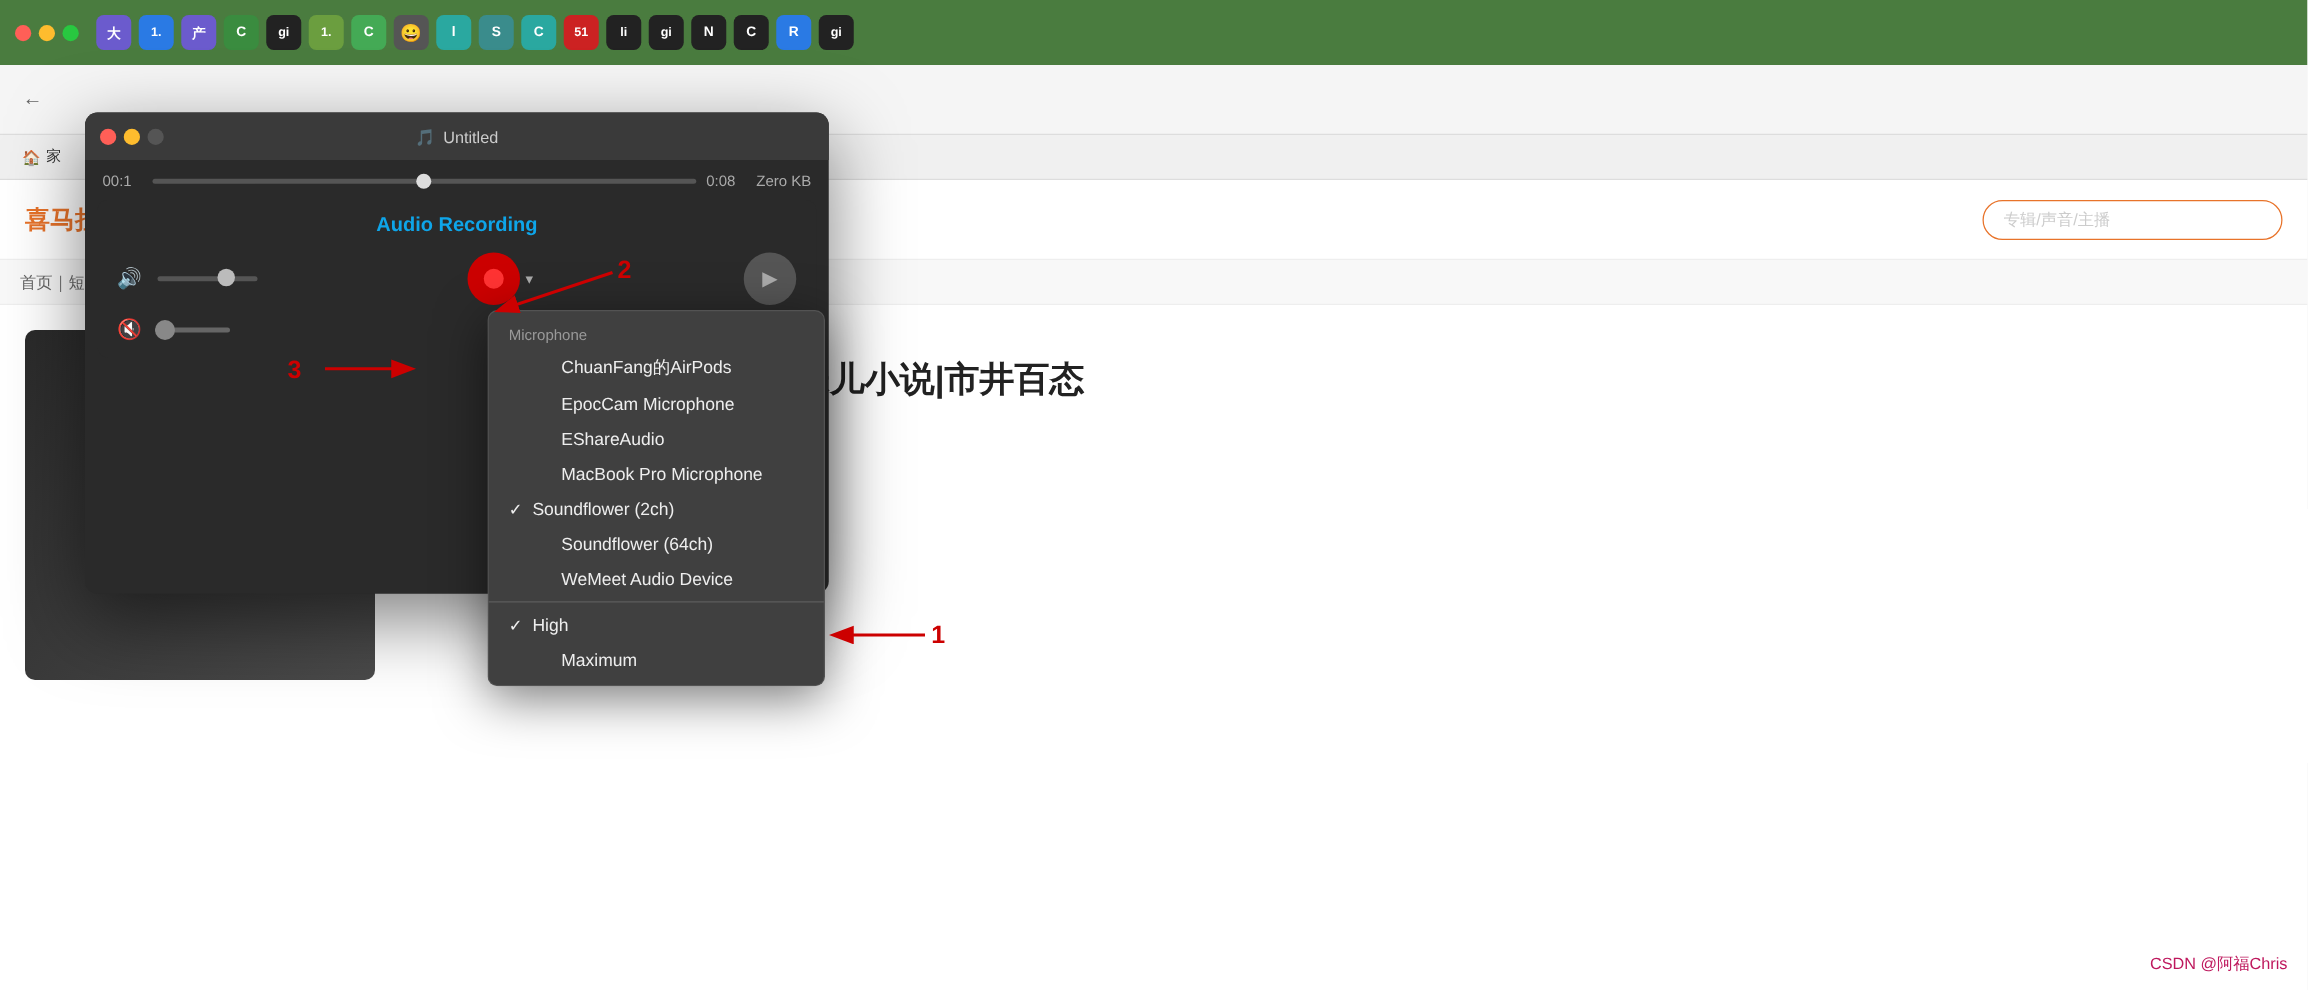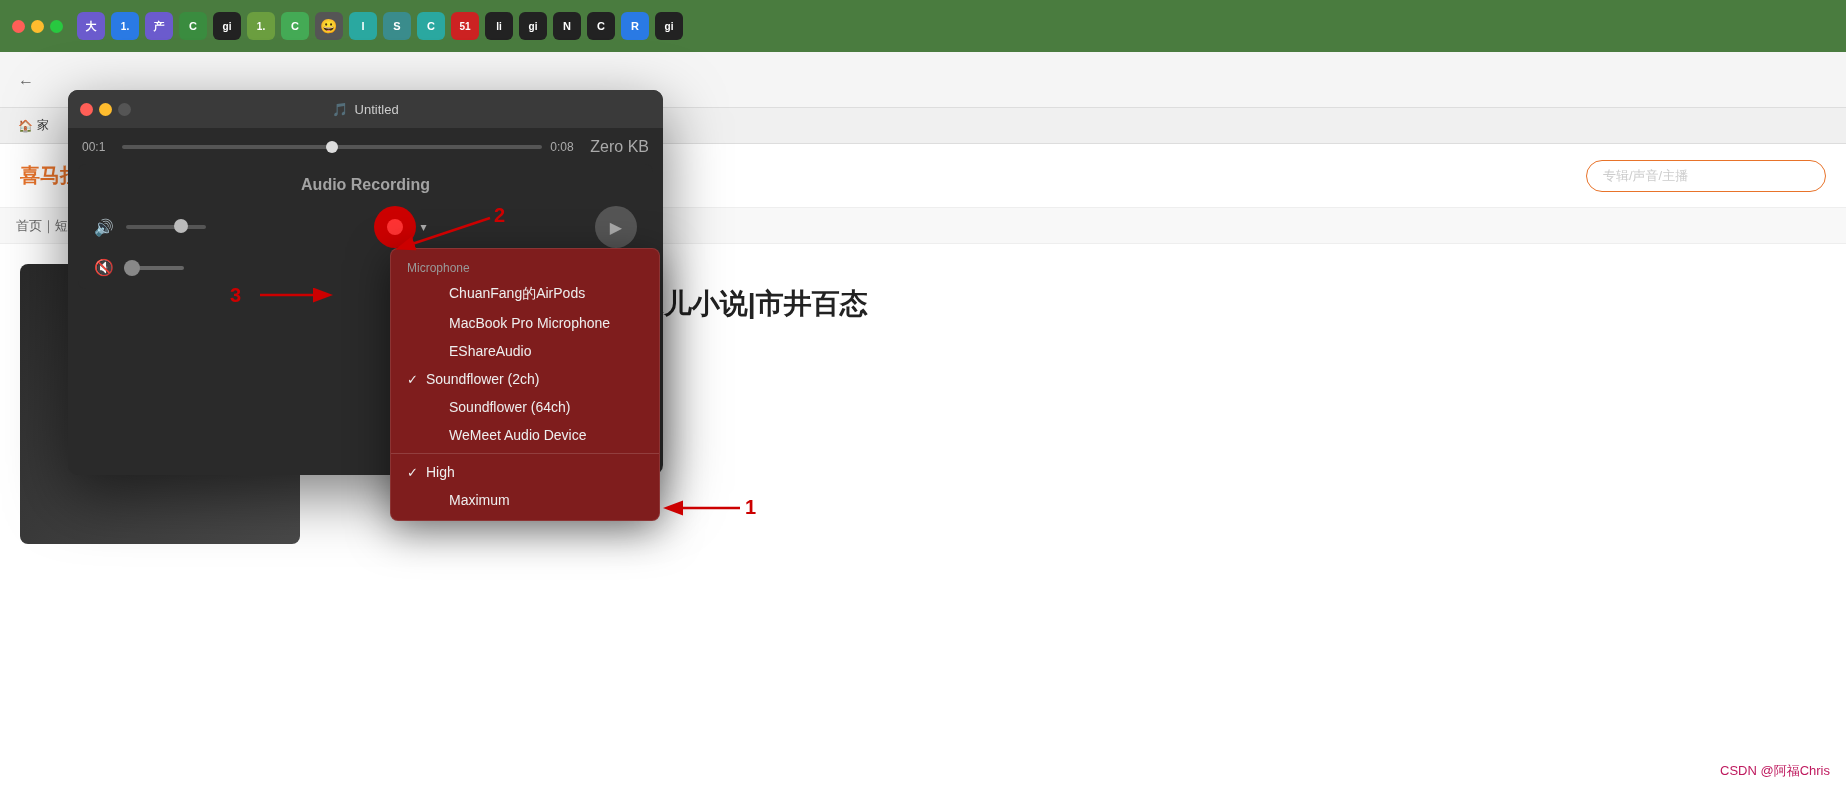--- a/index.html
+++ b/index.html
@@ -266,34 +266,34 @@
       position: absolute;
       top: -4px;
       left: 50%;
       width: 12px;
       height: 12px;
       background: #ddd;
       border-radius: 50%;
       transform: translateX(-50%);
     }
     .qt-size-text {
-      font-size: 16px;
+      font-size: 12px;
       color: #aaa;
     }
 
     
     .qt-controls {
       background: #2a2a2a;
       border-radius: 8px;
       padding: 12px 16px;
     }
     .qt-recording-label {
       font-size: 16px;
       font-weight: bold;
-      color: #a3a3a3;
+      color: #0ea5e9;
       text-align: center;
       margin-bottom: 12px;
     }
     .qt-control-row {
       display: flex;
       align-items: center;
       gap: 12px;
     }
     .qt-vol-icon {
       font-size: 16px;
@@ -367,21 +367,21 @@
       background: #888;
       margin-top: -6px;
     }
 
     
     .dropdown-menu {
       position: absolute;
       top: 248px;
       left: 390px;
       width: 270px;
-      background: #7f1d1d;
+      background: #404040;
       border-radius: 8px;
       box-shadow: 0 10px 40px rgba(0,0,0,0.5);
       z-index: 200;
       padding: 6px 0;
       border: 1px solid rgba(255,255,255,0.1);
     }
 
     .menu-section-label {
       font-size: 12px;
       color: #999;
@@ -641,25 +641,29 @@
 
 <div class="dropdown-menu">
   <div class="menu-section-label">Microphone</div>
 
   <div class="menu-item">
     <span style="width:13px;display:inline-block"></span>
     <span>ChuanFang的AirPods</span>
   </div>
   <div class="menu-item">
     <span style="width:13px;display:inline-block"></span>
-    <span>MacBook Pro Microphone</span>
+    <span>EpocCam Microphone</span>
   </div>
   <div class="menu-item">
     <span style="width:13px;display:inline-block"></span>
     <span>EShareAudio</span>
+  </div>
+  <div class="menu-item">
+    <span style="width:13px;display:inline-block"></span>
+    <span>MacBook Pro Microphone</span>
   </div>
   <div class="menu-item checked">
     <span>Soundflower (2ch)</span>
   </div>
   <div class="menu-item">
     <span style="width:13px;display:inline-block"></span>
     <span>Soundflower (64ch)</span>
   </div>
   <div class="menu-item">
     <span style="width:13px;display:inline-block"></span>

